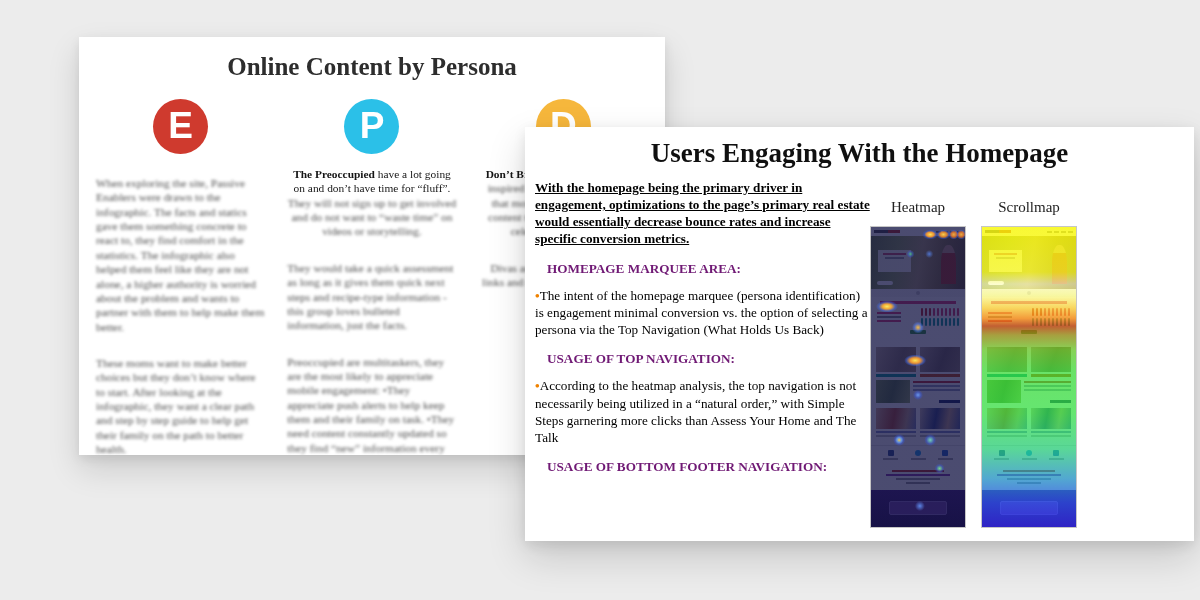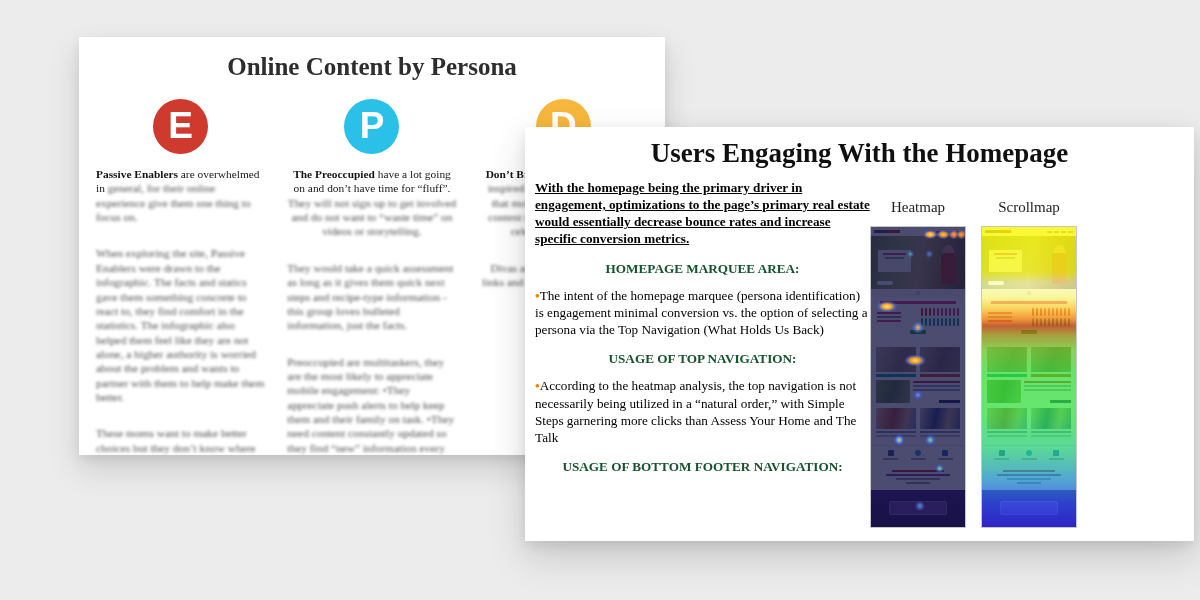--- a/index.html
+++ b/index.html
@@ -24,21 +24,21 @@
     display:flex;align-items:center;justify-content:center;color:#fff;
     font-family:"Liberation Sans",sans-serif;font-size:37px;font-weight:bold;}
   .persona p{margin:0;}
   .persona .para{margin-top:22px;}
   .blur{filter:blur(1.4px);color:#4d4d4d;}
   .t-center{text-align:center;}
 
   
   .copy{position:absolute;left:10px;top:52px;width:335px;font-size:13.2px;line-height:1.3;color:#000;}
   .copy .intro{font-weight:bold;margin:0;text-decoration:underline;}
-  .copy h2{font-size:13.2px;margin:12px 12px 0;color:#14532d;text-align:center;}
+  .copy h2{font-size:13.2px;margin:12px 12px 0;color:#701a75;}
   .copy .bullet{margin:10px 0 0;}
   .dot{font-weight:bold;}
 
   
   .figures{position:absolute;left:345px;top:72px;display:flex;gap:15px;align-items:flex-end;}
   .figure{width:96px;text-align:center;}
   .figlabel{display:block;font-size:15px;color:#222;margin-bottom:10px;}
   .thumb{position:relative;width:96px;height:302px;border:1px solid #c6c6c6;
     box-sizing:border-box;background:#fff;overflow:hidden;}
   .overlay{position:absolute;inset:0;pointer-events:none;}
@@ -139,21 +139,20 @@
 </style>
 </head>
 <body style="background: rgb(236, 236, 236);">
 
 <section class="slide" id="back-slide">
   <h1 class="slide-title">Online Content by Persona</h1>
   <div class="personas">
 
     <div class="persona">
       <div class="circle" style="background: rgb(207, 58, 46);">E</div>
-      <p class="lead"><b>Passive Enablers</b><span> are overwhelmed in</span><span class="blur"> general, for their online experience give them one thing to focus on.</span></p>
       <p class="para blur">When exploring the site, Passive Enablers were drawn to the infographic. The facts and statics gave them something concrete to react to, they find comfort in the statistics. The infographic also helped them feel like they are not alone, a higher authority is worried about the problem and wants to partner with them to help make them better.</p>
       <p class="para blur">These moms want to make better choices but they don’t know where to start. After looking at the infographic, they want a clear path and step by step guide to help get their family on the path to better health.</p>
     </div>
 
     <div class="persona t-center">
       <div class="circle" style="background: rgb(43, 192, 232);">P</div>
       <p class="lead"><b>The Preoccupied</b><span> have a lot going on and don’t have time for “fluff”.</span><span class="blur"> They will not sign up to get involved and do not want to “waste time” on videos or storytelling.</span></p>
       <p class="para blur" style="text-align:left">They would take a quick assessment as long as it gives them quick next steps and recipe-type information - this group loves bulleted information, just the facts.</p>
       <p class="para blur" style="text-align:left">Preoccupied are multitaskers, they are the most likely to appreciate mobile engagement: •They appreciate push alerts to help keep them and their family on task. •They need content constantly updated so they find “new” information every visit (that will get them to return to the site) •Allow them to track progress on the go (mobile tracker)</p>
     </div>

